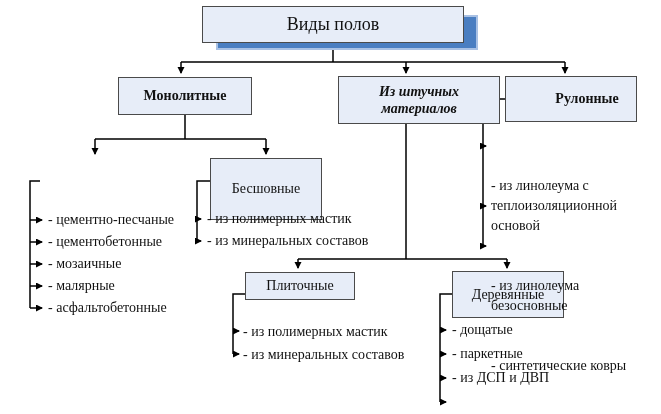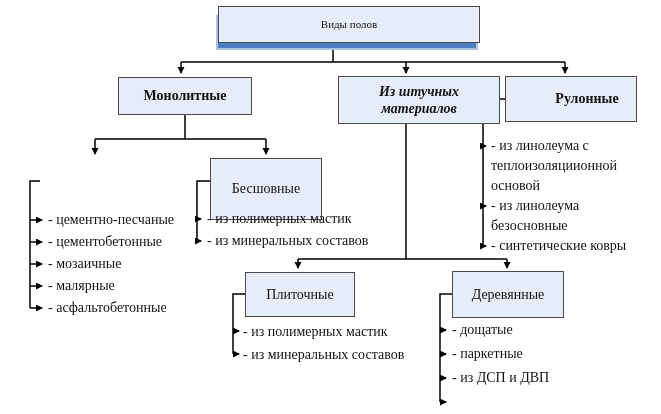--- a/index.html
+++ b/index.html
@@ -27,36 +27,36 @@
     background:var(--box-fill);
     border:1.5px solid var(--box-border);
     display:flex;align-items:center;justify-content:center;
     text-align:center;
     font-size:14px;
     line-height:1.25;
     padding:2px 4px;
     z-index:2;
   }
   .node.bold{font-weight:bold;}
-  .node.root{font-size:11px;z-index:3;margin-left:16px;}
+  .node.root{font-size:18px;z-index:3;}
   .shadow{
     position:absolute;
     background:var(--shadow);
     border:2px solid var(--shadow-edge);
     box-sizing:border-box;
     z-index:1;
   }
   .leaf-list{position:absolute;z-index:2;font-size:14px;}
   .leaf-list .item{white-space:nowrap;}
   .list-seams .item{height:22px;line-height:22px;}
   .list-seamless .item{height:22px;line-height:22px;}
   .list-tile .item{height:23px;line-height:23px;}
   .list-wood .item{height:24px;line-height:24px;}
   .list-roll{width:155px;line-height:20px;}
-  .list-roll .item{white-space:normal;}
+  .list-roll .item{white-space:normal;margin-top:40px;}
 </style>
 </head>
 <body>
 
 <div class="canvas">
 
   <svg class="connectors" width="661" height="414" viewBox="0 0 661 414">
     <defs>
       <marker id="arrow" markerUnits="userSpaceOnUse" markerWidth="8" markerHeight="8" refX="6" refY="3.5" orient="auto">
         <path d="M0,0 L7,3.5 L0,7 Z" fill="#000"></path>
@@ -106,21 +106,21 @@
   </svg>
 
   <div class="shadow" style="left:216px;top:15px;width:262px;height:35px;"></div>
   <div class="node root" style="left:202px;top:6px;width:262px;height:37px;">Виды полов</div>
 
   <div class="node bold" style="left:118px;top:77px;width:134px;height:38px;">Монолитные</div>
   <div class="node bold" style="left:338px;top:76px;width:162px;height:48px;font-style:italic;">Из штучных материалов</div>
   <div class="node bold" style="left:505px;top:76px;width:132px;height:46px;padding-left:36px;">Рулонные</div>
 
   <div class="node" style="left:210px;top:158px;width:112px;height:62px;">Бесшовные</div>
-  <div class="node" style="left:245px;top:272px;width:110px;height:45px;">Плиточные</div>
+  <div class="node" style="left:245px;top:272px;width:110px;height:28px;">Плиточные</div>
   <div class="node" style="left:452px;top:271px;width:112px;height:47px;">Деревянные</div>
 
   <div class="leaf-list list-seams" style="left:48px;top:209px;">
     <div class="item">- цементно-песчаные</div>
     <div class="item">- цементобетонные</div>
     <div class="item">- мозаичные</div>
     <div class="item">- малярные</div>
     <div class="item">- асфальтобетонные</div>
   </div>
 

